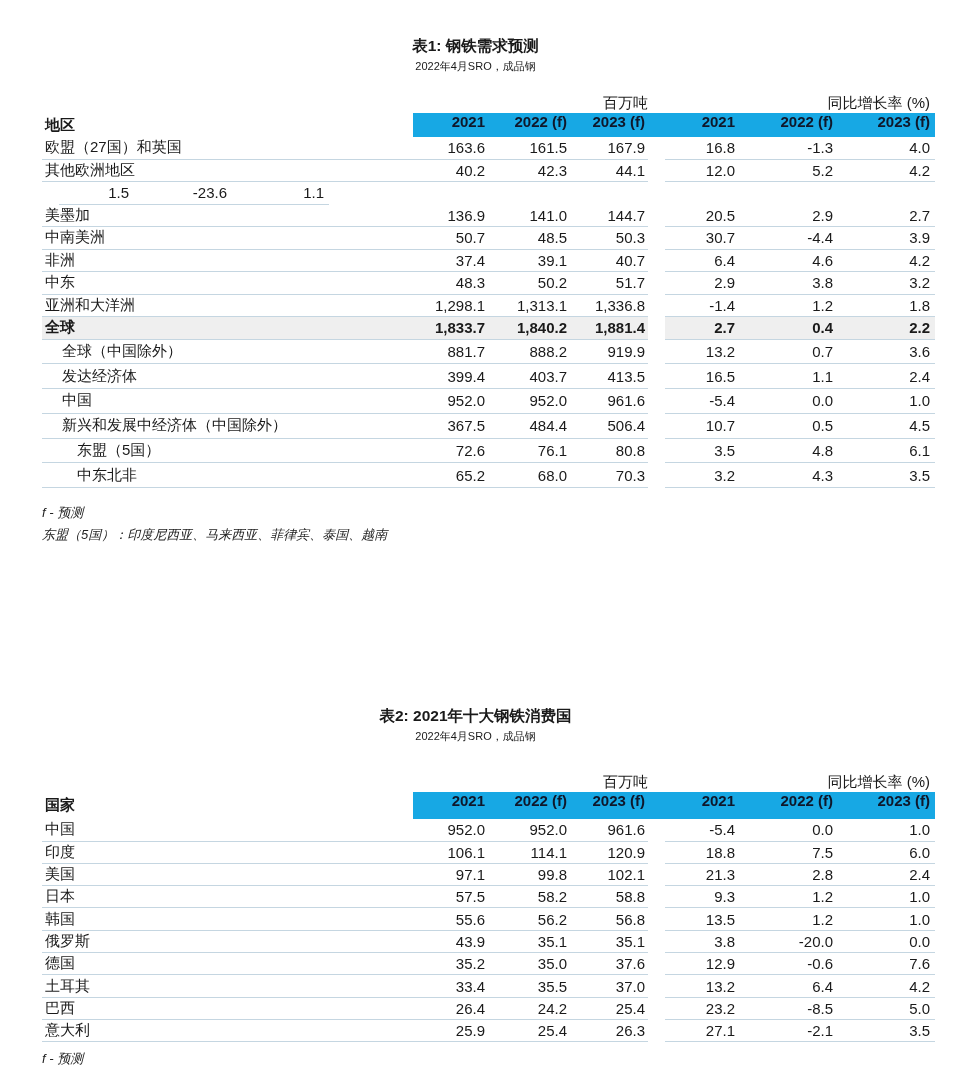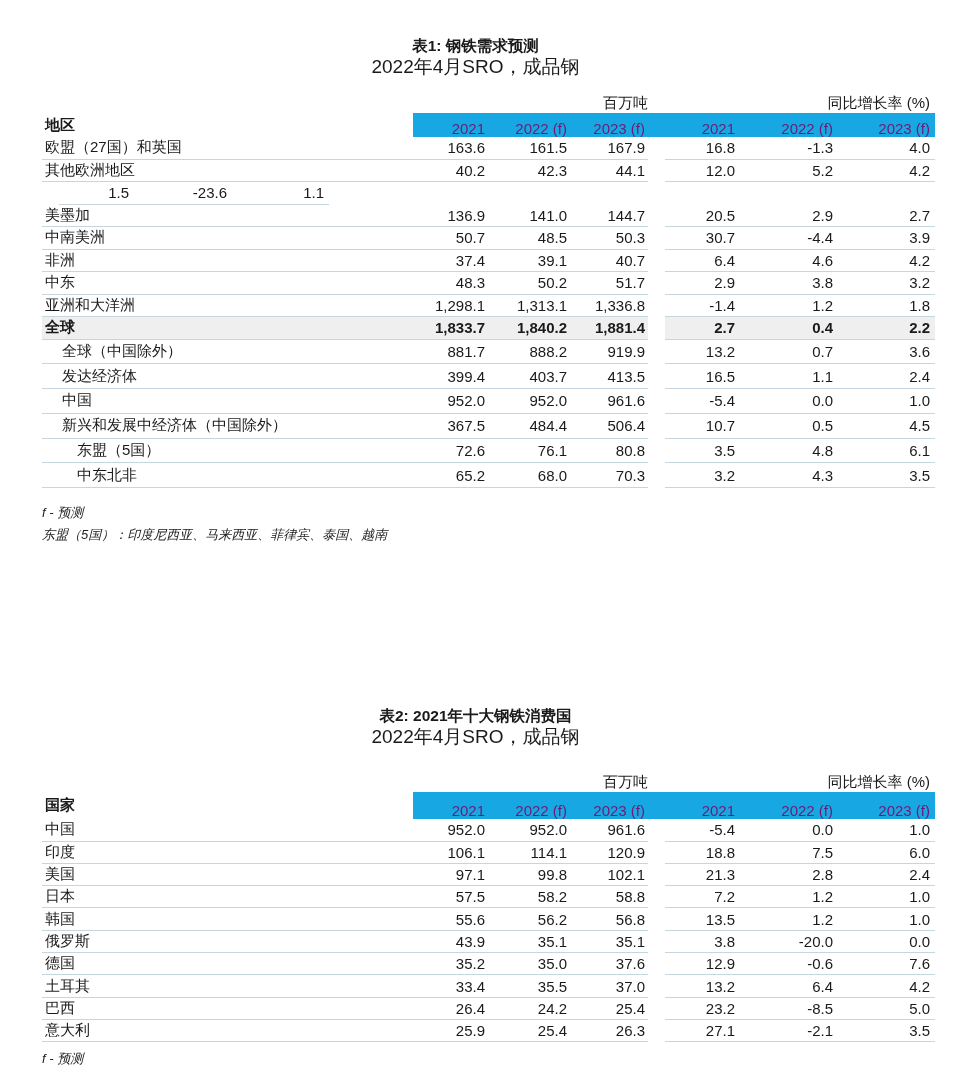--- a/index.html
+++ b/index.html
@@ -2,32 +2,32 @@
 <html><head>
 <meta charset="utf-8">
 <style>
   * { margin:0; padding:0; box-sizing:border-box; }
   body { background:#ffffff; font-family:"Liberation Sans","DejaVu Sans",sans-serif; }
   .page { width:957px; height:1091px; background:#ffffff; overflow:hidden; padding-top:36px;border-radius:16px; }
 
   .tbl { margin-left:42px; width:893px; font-size:15px; color:#1a1a1a; }
   .center-head { width:893px; text-align:center; margin-left:-13px; }
   .tbl-title { font-weight:700; font-size:15.5px; line-height:20px; }
-  .tbl-subtitle { font-size:19px; line-height:21px; }
+  .tbl-subtitle { font-size:11px; line-height:21px; }
 
   .grp-row { display:flex; align-items:flex-end; height:21px; margin-top:15px; }
   .grp-spacer { flex:1; }
   .grp-unit { width:81px; text-align:right; white-space:nowrap; }
   .grp-gap { width:17px; }
   .grp-growth { width:270px; text-align:right; padding-right:5px; white-space:nowrap; }
 
   .hdr-row { display:flex; height:24px; }
   .t2 .hdr-row { height:27px; }
   .hdr-label { flex:1; font-weight:700; align-self:center; padding-left:3px; }
-  .blue-bar { display:flex; align-items:flex-end; width:522px; height:100%; color:#701a75; font-weight:400; }
+  .blue-bar { display:flex; align-items:flex-start; width:522px; height:100%; color:#0f172a; font-weight:700; }
   .bargap { width:17px; height:100%; }
 
   .num { text-align:right; }
   .n1 { width:72px; }
   .n2 { width:82px; }
   .n3 { width:81px; padding-right:3px; }
   .n4 { width:70px; }
   .n5 { width:98px; }
   .n6 { width:102px; padding-right:5px; }
 
@@ -364,21 +364,21 @@
         </div>
         <div class="trow">
           <div class="part left">
             <div class="lbl" style="padding-left: 3px;">日本</div>
             <div class="num n1">57.5</div>
             <div class="num n2">58.2</div>
             <div class="num n3">58.8</div>
           </div>
           <div class="gapcol"></div>
           <div class="part right">
-            <div class="num n4">7.2</div>
+            <div class="num n4">9.3</div>
             <div class="num n5">1.2</div>
             <div class="num n6">1.0</div>
           </div>
         </div>
         <div class="trow">
           <div class="part left">
             <div class="lbl" style="padding-left: 3px;">韩国</div>
             <div class="num n1">55.6</div>
             <div class="num n2">56.2</div>
             <div class="num n3">56.8</div>

